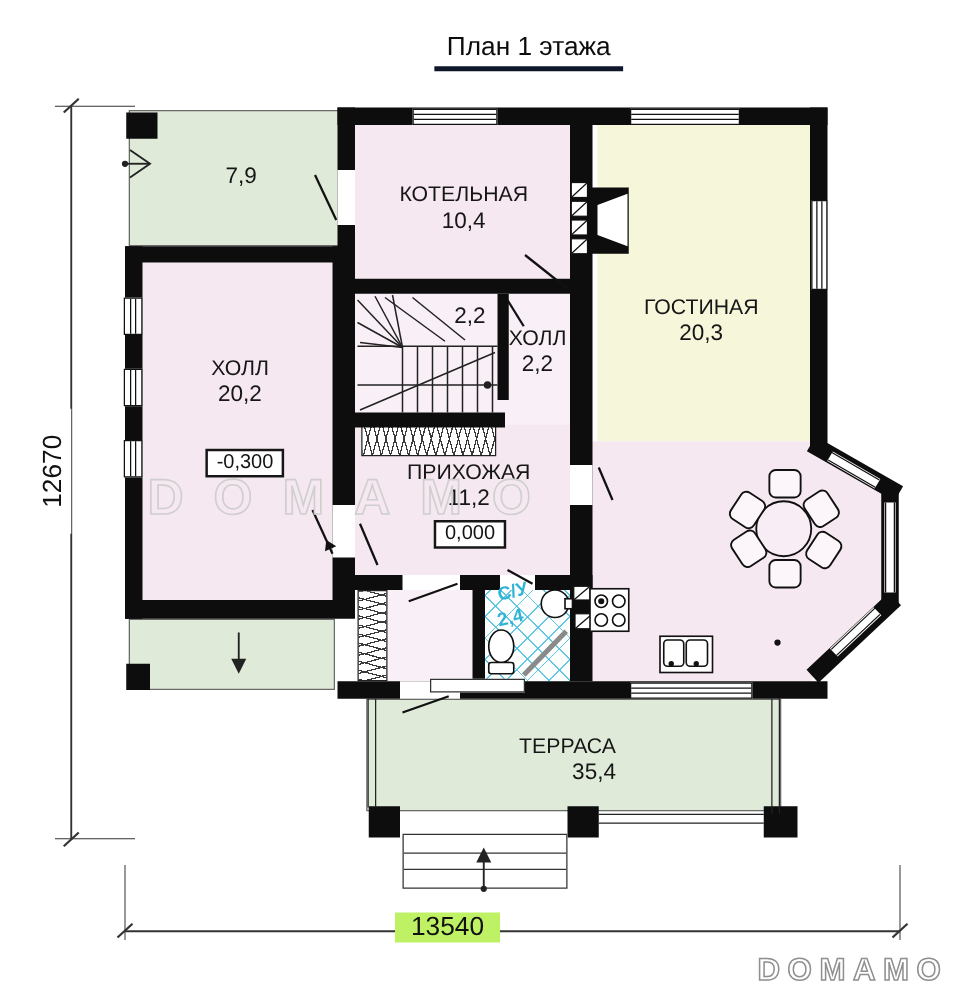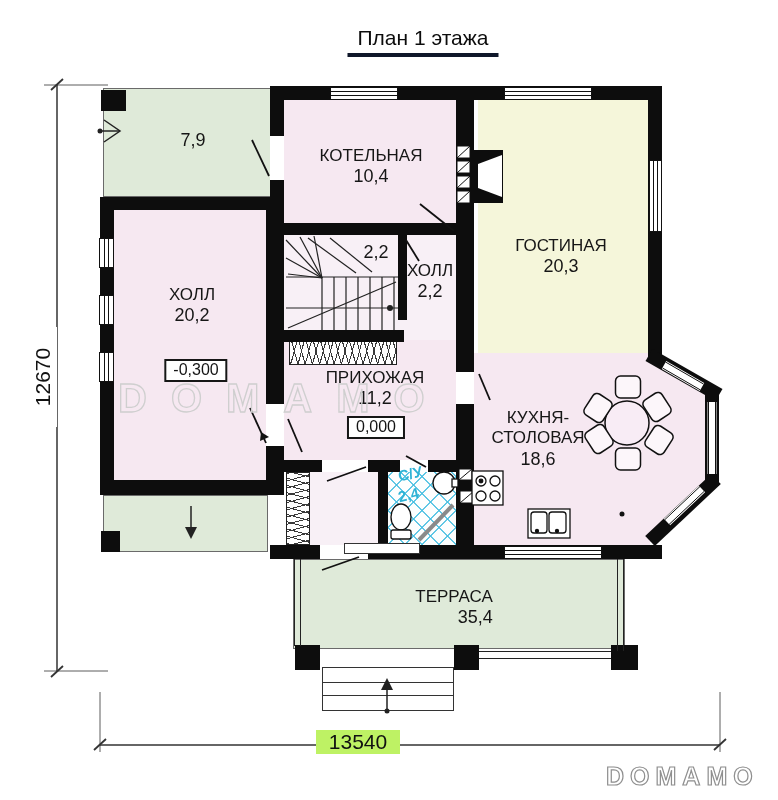--- a/index.html
+++ b/index.html
@@ -282,25 +282,20 @@
     <div>ХОЛЛ</div>
     <div class="area">2,2</div>
   </div>
   <div class="rlabel" style="left:375px;top:368px;">
     <div>ПРИХОЖАЯ</div>
     <div class="area">11,2</div>
   </div>
   <div class="elev" style="left:376px;top:416px;">0,000</div>
   <div class="wc-lab" style="left:398px;top:465px;">С/У</div>
   <div class="wc-lab" style="left:398px;top:486px;">2,4</div>
-  <div class="rlabel" style="left:538px;top:408px;">
-    <div>КУХНЯ-</div>
-    <div>СТОЛОВАЯ</div>
-    <div class="area">18,6</div>
-  </div>
   <div class="rlabel" style="left:454px;top:587px;text-align:right;">
     <div>ТЕРРАСА</div>
     <div class="area">35,4</div>
   </div>
 
   <div class="dim dim-l">12670</div>
   <div class="dim dim-b">13540</div>
 
   <div class="wm wm-center">DOMAMO</div>
   <div class="wm wm-logo">DOMAMO</div>

